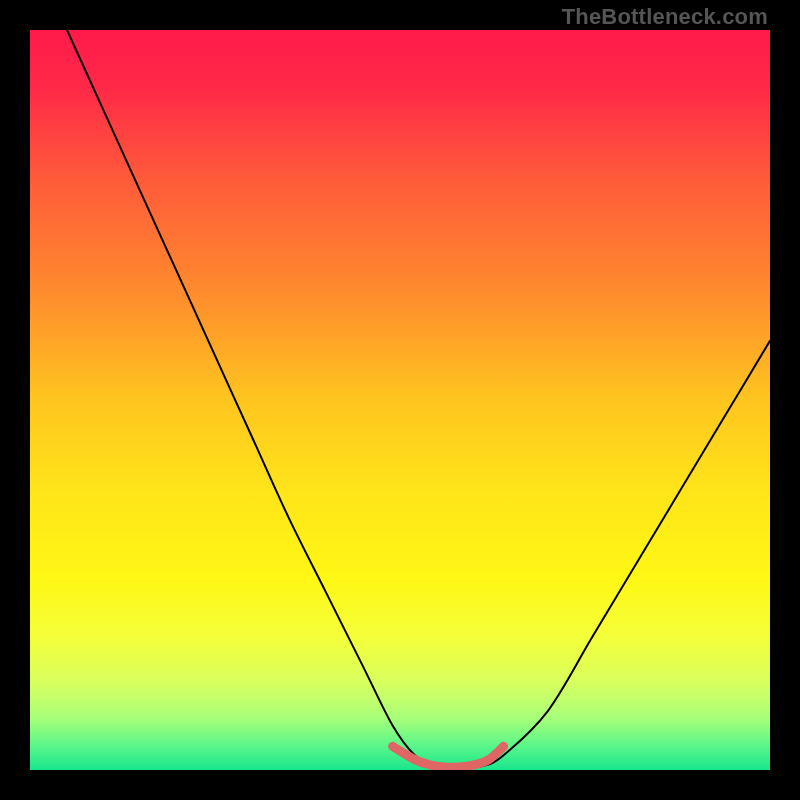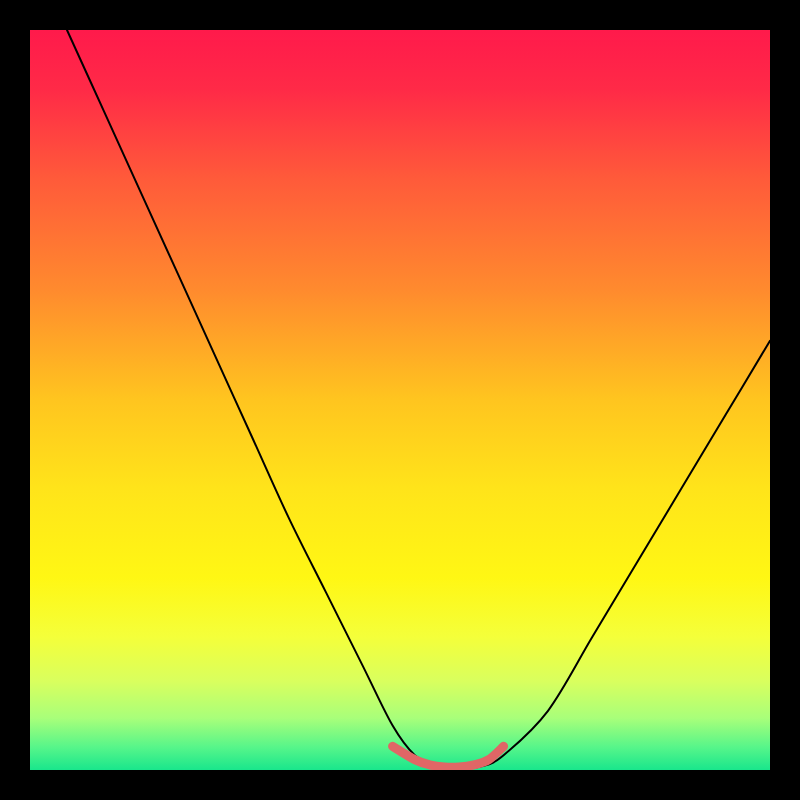--- a/index.html
+++ b/index.html
@@ -36,20 +36,21 @@
     font-size: 22px;
     font-weight: 600;
     color: #555555;
     letter-spacing: 0.2px;
   }
 </style>
 </head>
 <body>
 
 <div class="frame">
+  <div class="watermark">TheBottleneck.com</div>
   <div class="plot">
     <svg viewBox="0 0 740 740">
       <defs>
         <linearGradient id="bg-grad" x1="0" y1="0" x2="0" y2="1">
             <stop offset="0%" stop-color="#ff1a4b"></stop>
             <stop offset="8%" stop-color="#ff2a47"></stop>
             <stop offset="20%" stop-color="#ff5a3a"></stop>
             <stop offset="35%" stop-color="#ff8a2e"></stop>
             <stop offset="50%" stop-color="#ffc51f"></stop>
             <stop offset="62%" stop-color="#ffe41a"></stop>

